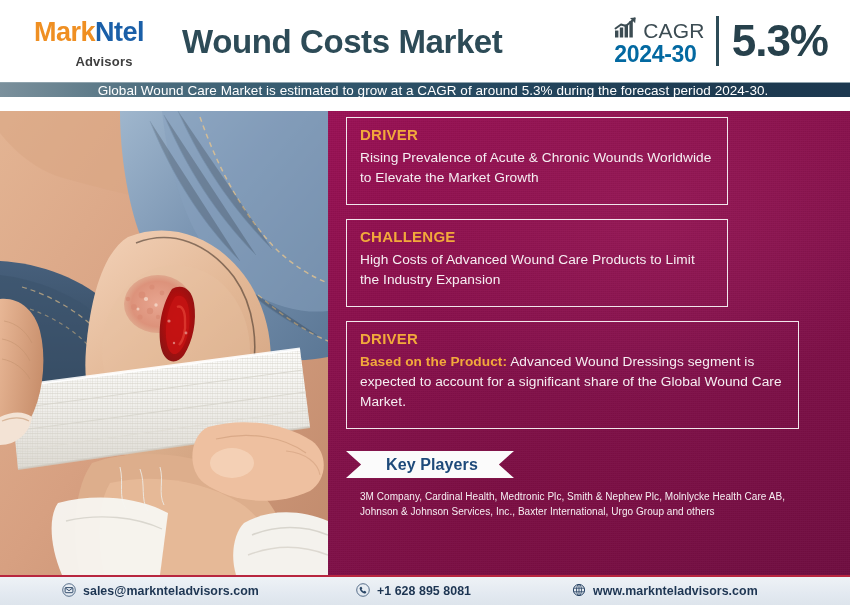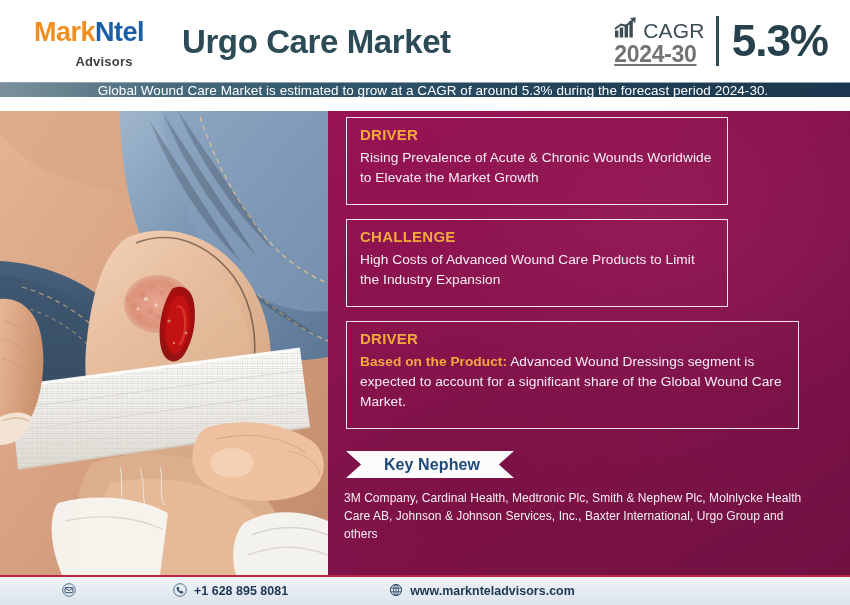--- a/index.html
+++ b/index.html
@@ -55,22 +55,22 @@
     justify-content:center; line-height:1; padding-right:11px;
   }
   .cagr-top {
     display:flex; align-items:flex-end; gap:4px;
   }
   .cagr-icon { display:block; }
   .cagr-label {
     font-size:21px; color:#3c4c53; letter-spacing:0.2px; line-height:1;
   }
   .cagr-years {
-    font-size:23px; font-weight:bold; color:#737373;
-    letter-spacing:-0.3px; margin-top:2px; line-height:1;text-decoration:underline;
+    font-size:23px; font-weight:bold; color:#0369a1;
+    letter-spacing:-0.3px; margin-top:2px; line-height:1;
   }
   .cagr-divider {
     width:3px; height:50px; background:#2d4b57; margin-right:13px;
   }
   .cagr-value {
     font-size:44px; font-weight:bold; color:#27414c;
     letter-spacing:-1px; line-height:1;
   }
 
   
@@ -146,22 +146,22 @@
     clip-path:polygon(0% 0%, 100% 0%, 91% 50%, 100% 100%, 0% 100%, 9% 50%);
     -webkit-clip-path:polygon(0% 0%, 100% 0%, 91% 50%, 100% 100%, 0% 100%, 9% 50%);
     display:flex; align-items:center; justify-content:center;
   }
   .ribbon-text {
     font-size:16px; font-weight:bold; color:#1e4a7a;
     letter-spacing:0.1px; line-height:1; padding-left:4px;
   }
 
   .players-text {
-    position:absolute; left:16px; top:378px; width:462px;
-    font-size:12px; color:#f6eef2; line-height:1.52; letter-spacing:0.05px;
+    position:absolute; left:32px; top:378px; width:462px;
+    font-size:10px; color:#f6eef2; line-height:1.52; letter-spacing:0.05px;
   }
 
   
   .footer {
     position:absolute; left:0; top:575px; width:850px; height:30px;
     background:linear-gradient(180deg,#eef2f6 0%, #e4eaf1 55%, #dde4ec 100%);
     border-top:2px solid #b8263f;
     display:flex; align-items:center;
   }
   .foot-item {
@@ -182,21 +182,21 @@
   <div class="header">
 
     <div class="logo-wrap">
       <div class="logo-main">
         <span class="logo-mark">Mark</span><span class="logo-ntel">Ntel</span>
       </div>
       <div class="logo-sub">Advisors</div>
     </div>
 
     <div class="title-wrap">
-      <div class="main-title">Urgo Care Market</div>
+      <div class="main-title">Wound Costs Market</div>
     </div>
 
     <div class="cagr-wrap">
       <div class="cagr-left">
         <div class="cagr-top">
           <span class="cagr-icon">
             <svg width="25" height="21" viewBox="0 0 25 21">
               <rect x="1" y="13.5" width="3.4" height="7.0" fill="#3c4c53"></rect>
               <rect x="5.8" y="10.5" width="3.4" height="10.0" fill="#3c4c53"></rect>
               <rect x="10.6" y="7.5" width="3.4" height="13.0" fill="#3c4c53"></rect>
@@ -377,39 +377,40 @@
           <div class="box-head">CHALLENGE</div>
           <div class="box-body">High Costs of Advanced Wound Care Products to Limit the Industry Expansion</div>
         </div>
 
         <div class="info-box box-segment">
           <div class="box-head">DRIVER</div>
           <div class="box-body"><span class="hl">Based on the Product:</span><span> Advanced Wound Dressings segment is expected to account for a significant share of the Global Wound Care Market.</span></div>
         </div>
 
         <div class="ribbon-shape">
-          <span class="ribbon-text">Key Nephew</span>
+          <span class="ribbon-text">Key Players</span>
         </div>
 
         <div class="players-text">3M Company, Cardinal Health, Medtronic Plc, Smith &amp; Nephew Plc, Molnlycke Health Care AB, Johnson &amp; Johnson Services, Inc., Baxter International, Urgo Group and others</div>
 
       </div>
     </div>
   </div>
 
   <div class="footer">
 
     <div class="foot-item f1">
       <span class="foot-icon">
         <svg width="14" height="14" viewBox="0 0 14 14">
           <circle cx="7" cy="7" r="6.3" fill="none" stroke="#47617f" stroke-width="0.9"></circle>
           <rect x="3.1" y="4.6" width="7.8" height="5.1" rx="0.7" fill="none" stroke="#2a4666" stroke-width="0.95"></rect>
           <path d="M3.3 5.0 L7 7.7 L10.7 5.0" fill="none" stroke="#2a4666" stroke-width="0.95"></path>
         </svg>
       </span>
+      <span>sales@marknteladvisors.com</span>
     </div>
 
     <div class="foot-item f2">
       <span class="foot-icon">
         <svg width="14" height="14" viewBox="0 0 14 14">
           <circle cx="7" cy="7" r="6.3" fill="none" stroke="#47617f" stroke-width="0.9"></circle>
           <path d="M4.6 3.9 C5.4 3.7 5.9 4.5 6.2 5.2 C6.4 5.7 6.0 6.0 5.6 6.3 C5.9 7.3 6.8 8.2 7.8 8.5 C8.1 8.1 8.4 7.7 8.9 7.9 C9.6 8.2 10.4 8.7 10.2 9.5 C10.0 10.3 9.0 10.6 8.2 10.4 C6.0 9.8 4.3 8.1 3.7 5.9 C3.5 5.1 3.8 4.1 4.6 3.9 Z" fill="#2a4666"></path>
         </svg>
       </span>
       <span>+1 628 895 8081</span>

